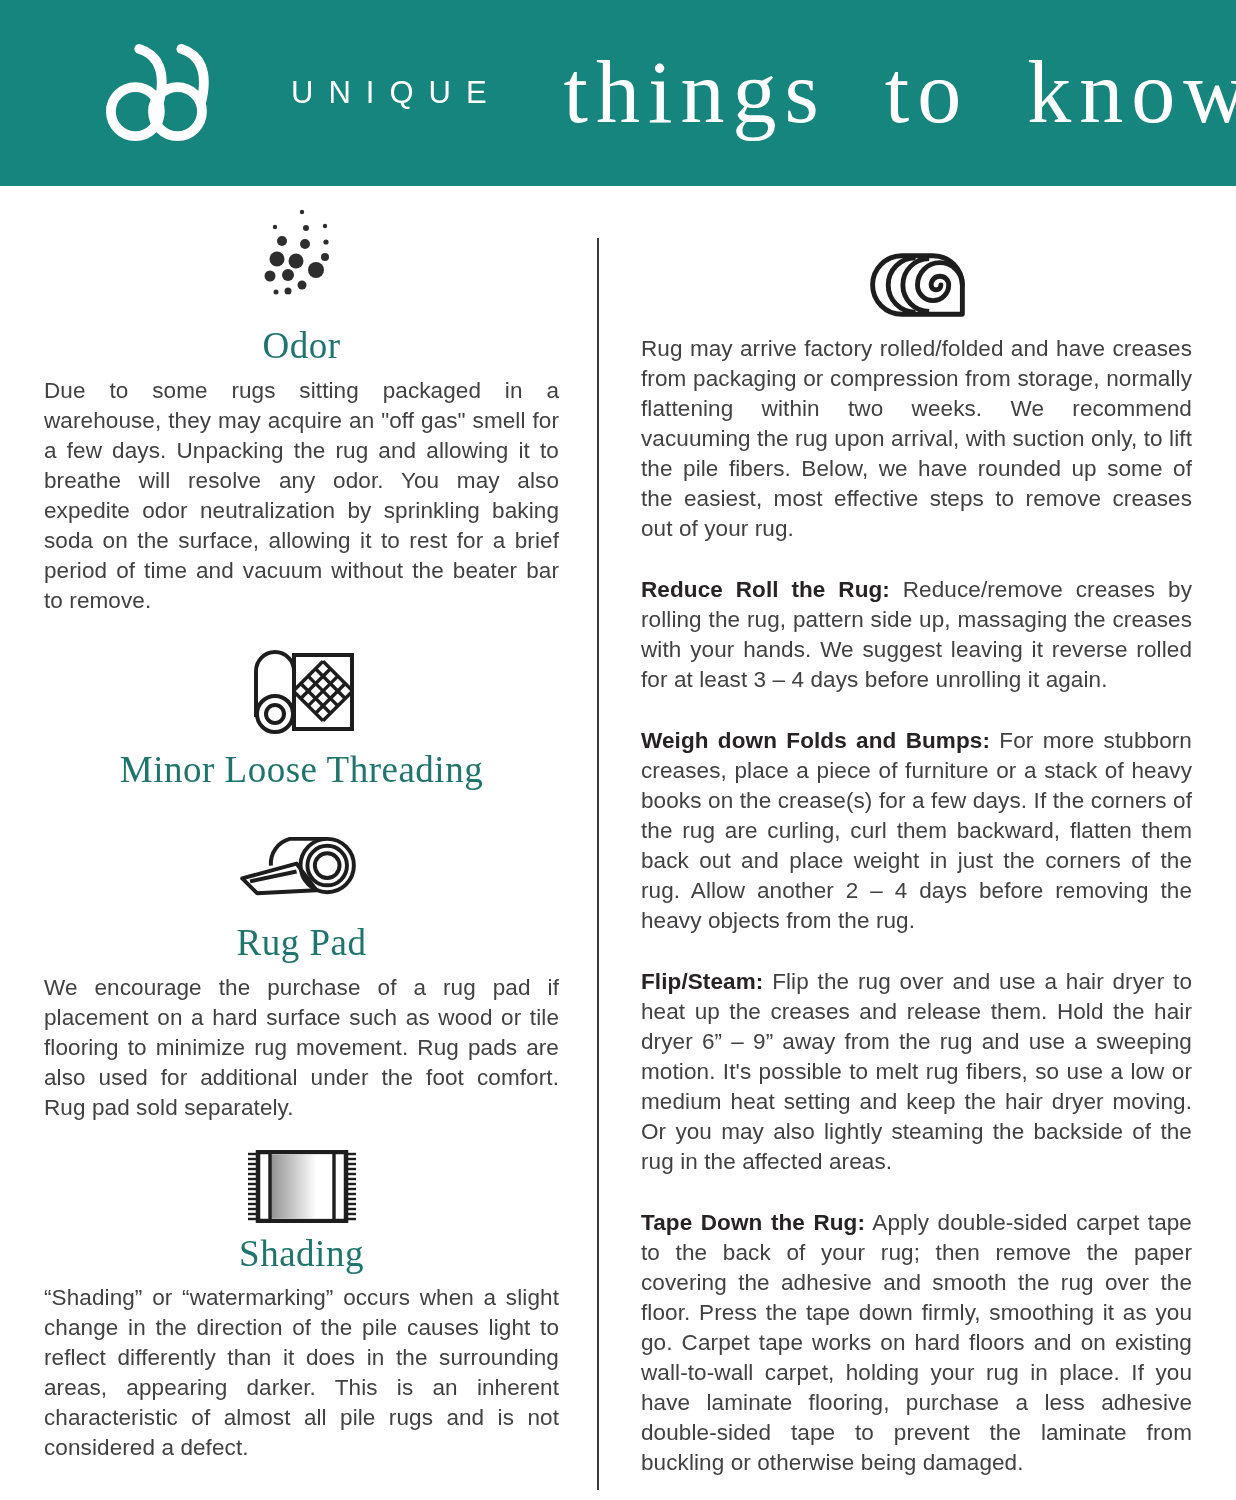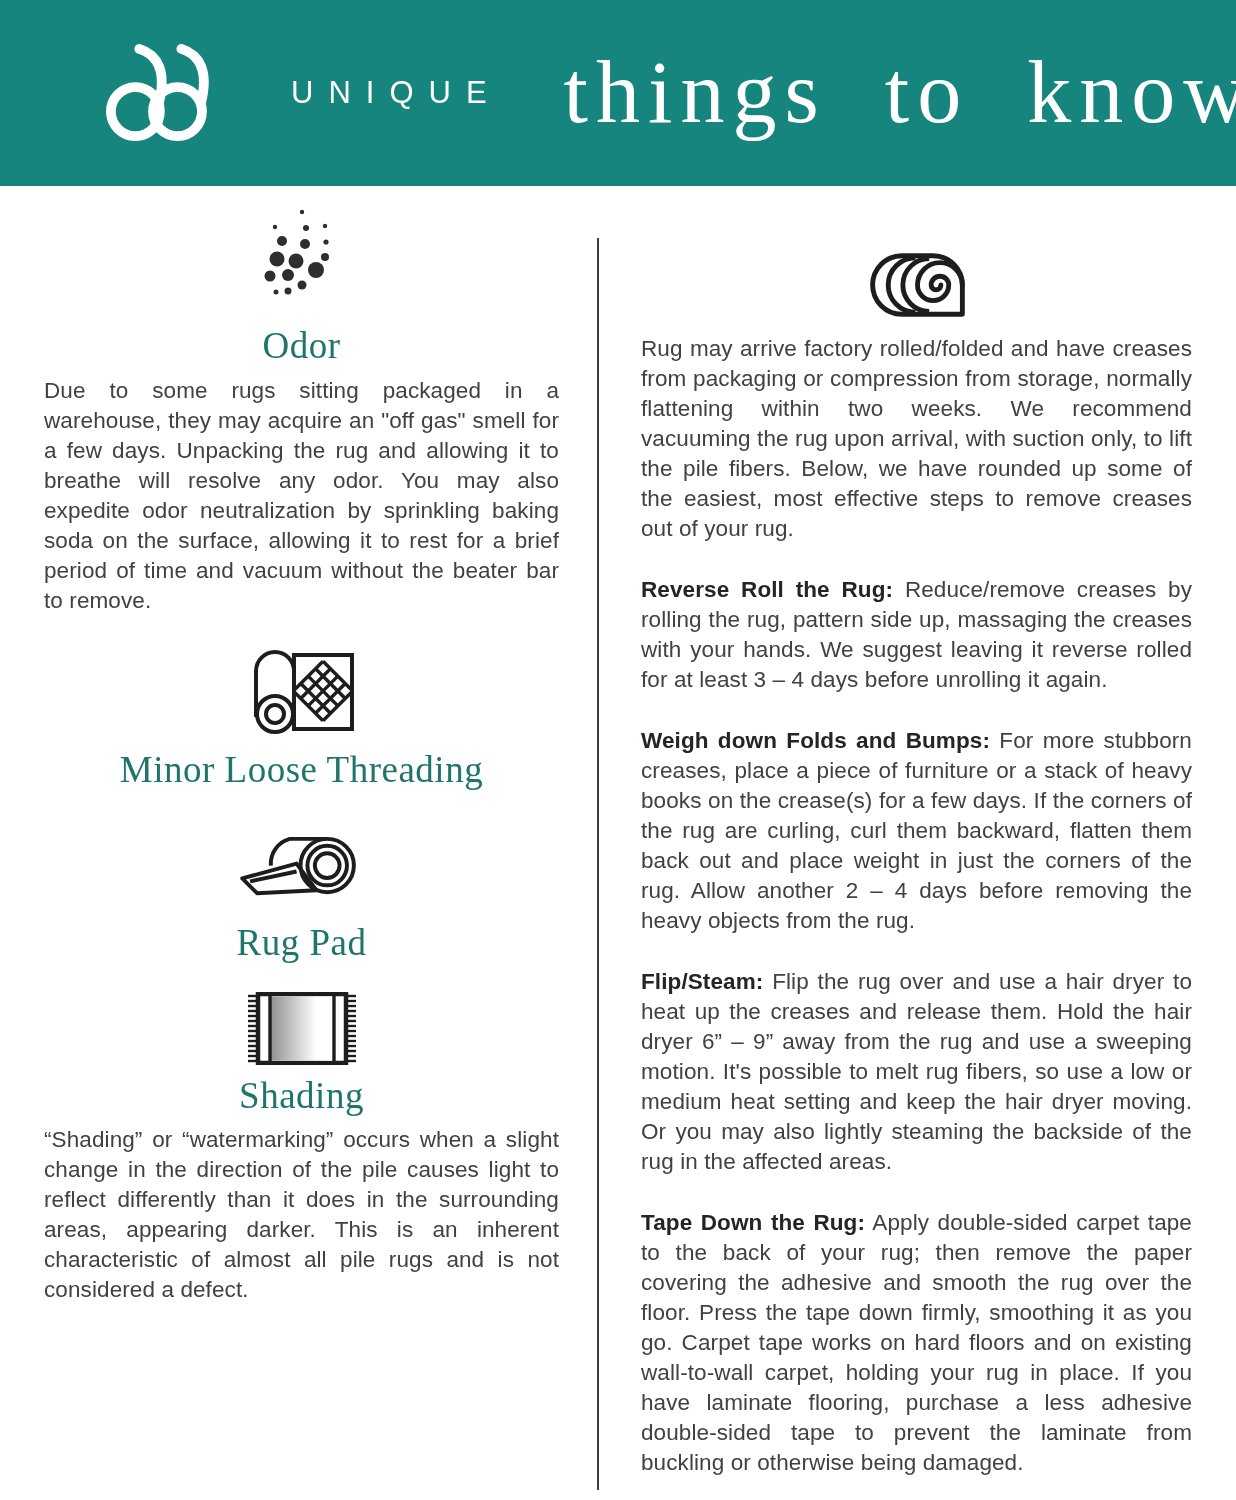--- a/index.html
+++ b/index.html
@@ -136,20 +136,21 @@
         <svg width="134" height="84" viewBox="0 0 135 85">
           <path class="icon" d="M62,36 L7,51 L22,66 L82,63 Z" fill="#ffffff" stroke-linejoin="round"></path>
           <path class="icon" d="M15,54 L62,44" stroke-width="3"></path>
           <path class="icon" d="M92,11 H55 A26,26 0 0 0 36,38" fill="none"></path>
           <circle class="icon" cx="93" cy="38" r="27" fill="#ffffff"></circle>
           <circle class="icon" cx="93" cy="38" r="20" fill="#ffffff"></circle>
           <circle class="icon" cx="93" cy="38" r="12.5" fill="#ffffff"></circle>
         </svg>
       </div>
       <h2 class="section-heading">Rug Pad</h2>
+      <p class="body-text">We encourage the purchase of a rug pad if placement on a hard surface such as wood or tile flooring to minimize rug movement. Rug pads are also used for additional under the foot comfort. Rug pad sold separately.</p>
     </div>
 
     <div class="section s4">
       <div class="icon-row">
         <svg width="118" height="73" viewBox="0 0 118 73">
           <defs>
             <linearGradient id="shadeGrad" x1="0" y1="0" x2="1" y2="0">
               <stop offset="0" stop-color="#8f8f8f"></stop>
               <stop offset="0.75" stop-color="#ffffff"></stop>
             </linearGradient>
@@ -203,21 +204,21 @@
         <svg width="132" height="80" viewBox="0 0 135 82">
           <path d="M84,10 L52,10 A30,30 0 0 0 52,70 L114,70 L114,40 A30,30 0 0 0 84,10 Z" fill="#ffffff" stroke="#1d1d1d" stroke-width="5" stroke-linejoin="round"></path>
           <path d="M66,12 A28,28 0 0 0 66,68" fill="none" stroke="#1d1d1d" stroke-width="5"></path>
           <path d="M80,13 A27,27 0 0 0 80,67" fill="none" stroke="#1d1d1d" stroke-width="5"></path>
           <path d="M114,40 A23,23 0 1 0 68,40 A16,16 0 1 0 100,40 A9,9 0 1 0 82,40 A5,5 0 1 0 92,40" fill="none" stroke="#1d1d1d" stroke-width="5" stroke-linecap="round"></path>
         </svg>
       </div>
       <p class="body-text">Rug may arrive factory rolled/folded and have creases from packaging or compression from storage, normally flattening within two weeks. We recommend vacuuming the rug upon arrival, with suction only, to lift the pile fibers. Below, we have rounded up some of the easiest, most effective steps to remove creases out of your rug.</p>
     </div>
 
-    <p class="tip"><strong>Reverse Roll the Rug:</strong> <span>Reduce/remove creases by rolling the rug, pattern side up, massaging the creases with your hands. We suggest leaving it reverse rolled for at least 3 – 4 days before unrolling it again.</span></p>
+    <p class="tip"><strong>Reduce Roll the Rug:</strong> <span>Reduce/remove creases by rolling the rug, pattern side up, massaging the creases with your hands. We suggest leaving it reverse rolled for at least 3 – 4 days before unrolling it again.</span></p>
 
     <p class="tip"><strong>Weigh down Folds and Bumps:</strong> <span>For more stubborn creases, place a piece of furniture or a stack of heavy books on the crease(s) for a few days. If the corners of the rug are curling, curl them backward, flatten them back out and place weight in just the corners of the rug. Allow another 2 – 4 days before removing the heavy objects from the rug.</span></p>
 
     <p class="tip"><strong>Flip/Steam:</strong> <span>Flip the rug over and use a hair dryer to heat up the creases and release them. Hold the hair dryer 6” – 9” away from the rug and use a sweeping motion. It's possible to melt rug fibers, so use a low or medium heat setting and keep the hair dryer moving. Or you may also lightly steaming the backside of the rug in the affected areas.</span></p>
 
     <p class="tip"><strong>Tape Down the Rug:</strong> <span>Apply double-sided carpet tape to the back of your rug; then remove the paper covering the adhesive and smooth the rug over the floor. Press the tape down firmly, smoothing it as you go. Carpet tape works on hard floors and on existing wall-to-wall carpet, holding your rug in place. If you have laminate flooring, purchase a less adhesive double-sided tape to prevent the laminate from buckling or otherwise being damaged.</span></p>
 
   </div>
 </div>
 

